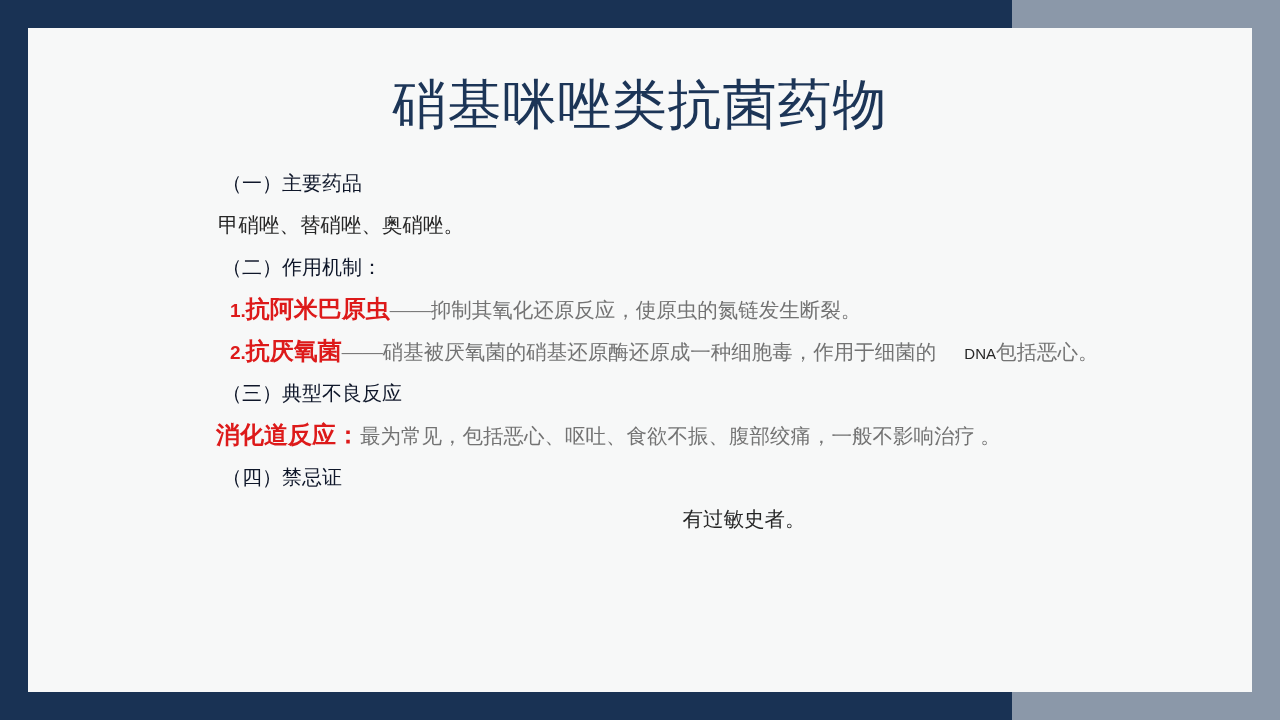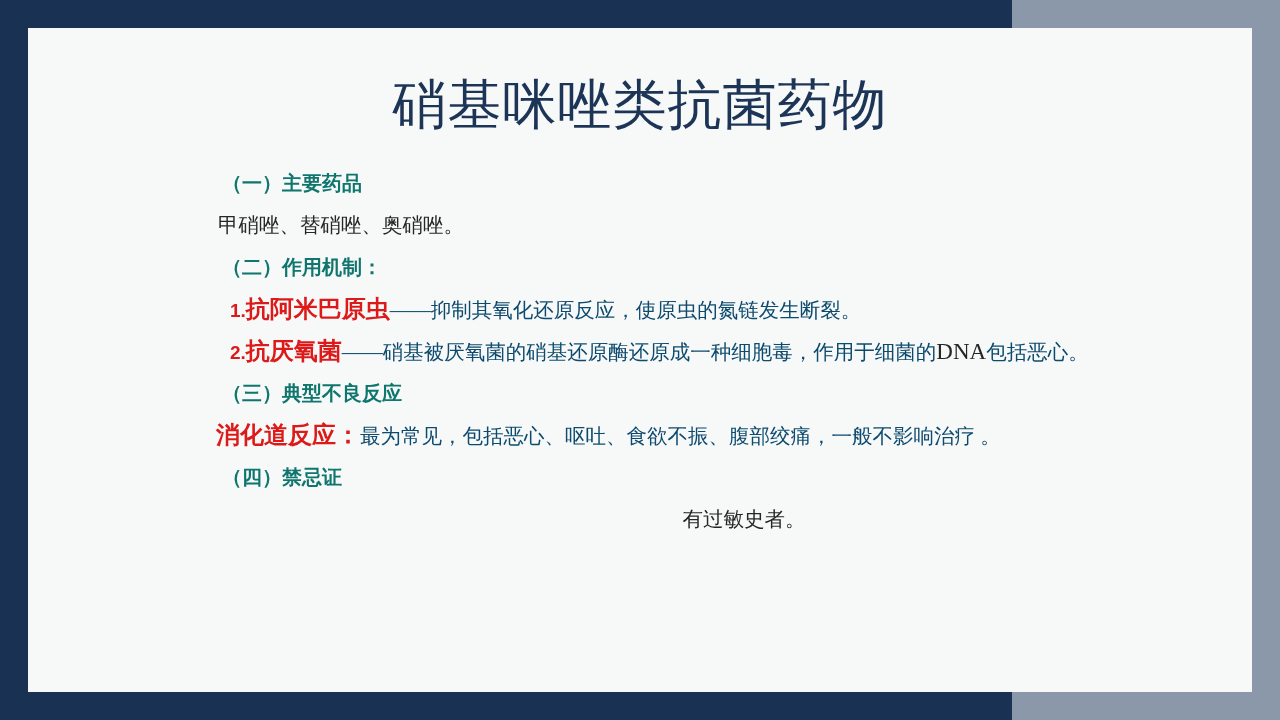--- a/index.html
+++ b/index.html
@@ -52,24 +52,24 @@
   }
   .line {
     white-space: nowrap;
     line-height: 42px;
     height: 42px;
     color: #262626;
     font-size: 20.5px;
     font-family: "Liberation Serif", "DejaVu Serif", serif;
   }
   .heading {
-    color: #0f766e;
+    color: #0f172a;
     font-family: "Liberation Sans", "DejaVu Sans", sans-serif;
     font-size: 20px;
-    font-weight: bold;
+    font-weight: normal;
     padding-left: 32px;
   }
   .plain {
     padding-left: 28px;
   }
   .numbered {
     padding-left: 40px;
   }
   .adverse {
     padding-left: 26px;
@@ -84,28 +84,29 @@
     font-weight: bold;
     font-size: 24px;
   }
   .num {
     color: #DD1A1A;
     font-family: "Liberation Sans", "DejaVu Sans", sans-serif;
     font-weight: bold;
     font-size: 19px;
   }
   .rest {
-    color: #0c4a6e;
+    color: #737373;
     font-family: "Liberation Serif", "DejaVu Serif", serif;
     font-size: 20.5px;
     font-weight: normal;
   }
   .latin {
-    font-family: Liberation Serif, serif;
-    font-size: 23px;
+    font-family: Liberation Sans, sans-serif;
+    font-size: 15px;
+    margin-left: 28px;
   }
 </style>
 </head>
 <body>
 
 <div id="slide">
   <div id="panel">
 
     <div id="title">硝基咪唑类抗菌药物</div>
 

